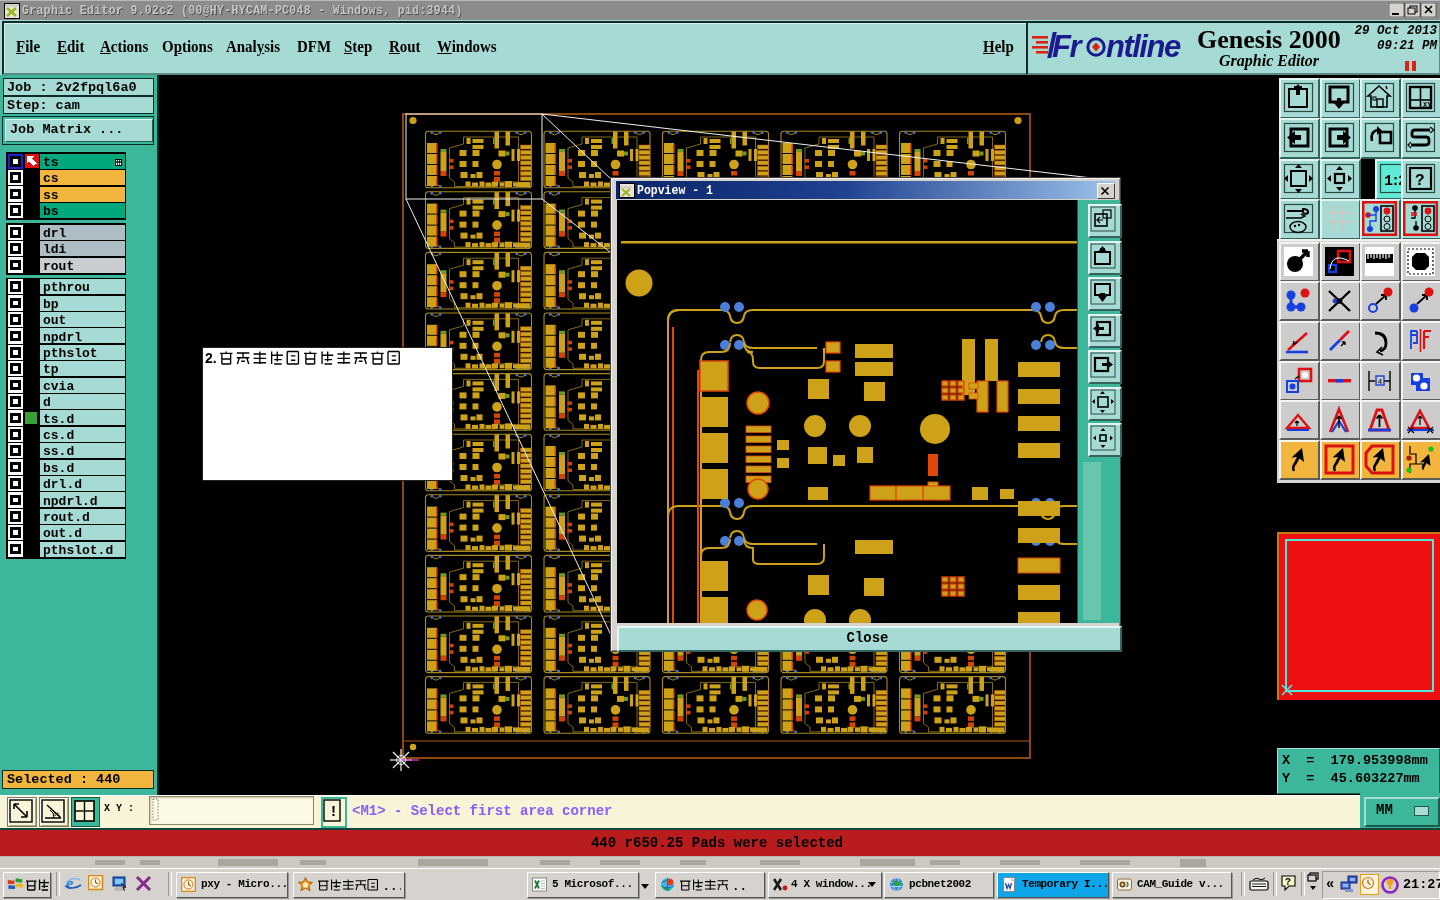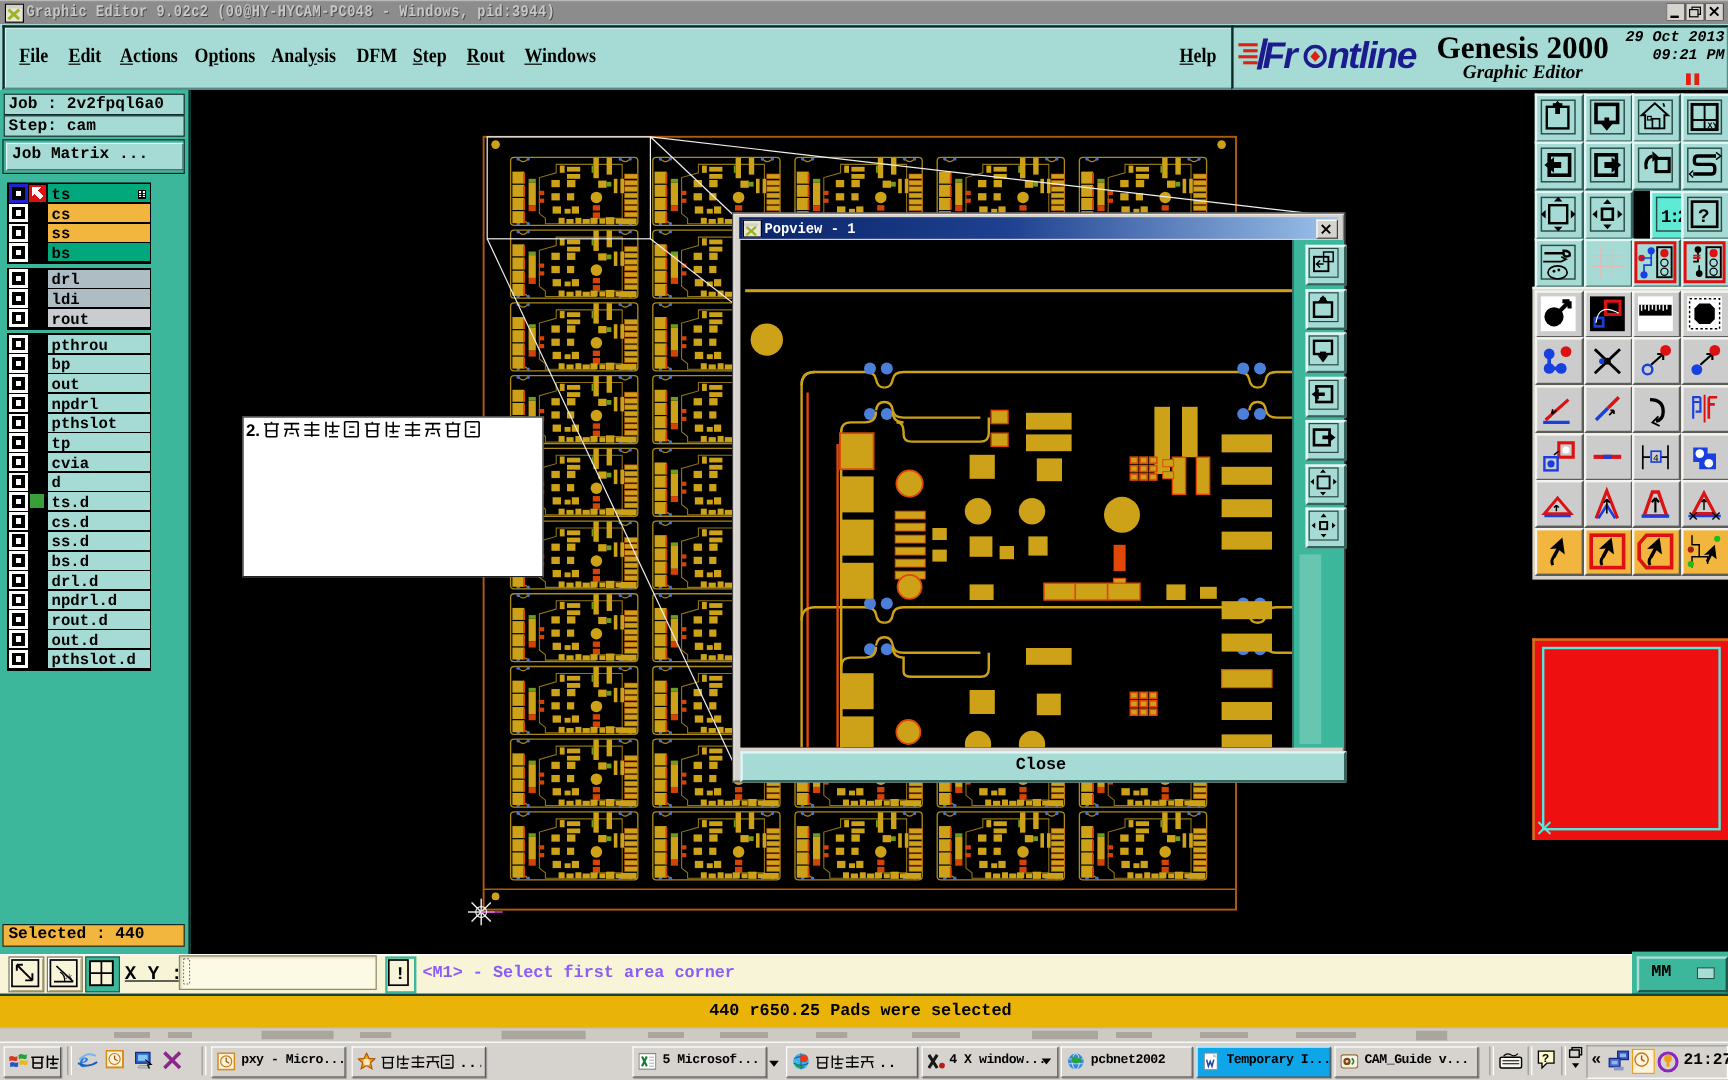--- a/index.html
+++ b/index.html
@@ -687,20 +687,22 @@
           <circle cx="6" cy="28" r="2.6" fill="#18c018"></circle>
           <path d="M26 12 L27.5 24 L23.5 21 L20.5 27 L18.5 25.5 L21.5 20 L17 20.5 Z" fill="#000"></path>
         </svg></div>
 
 <div class="abs" style="left:0;top:457px;width:163px;height:166px;background:#ee1010;border-top:2px solid #c87818;border-left:2px solid #c87818;">
 <svg width="163" height="166">
           <rect x="7" y="6" width="147" height="151" fill="none" stroke="#52e8dc" stroke-width="2"></rect>
           <path d="M3 151 L13 161 M13 151 L3 161" stroke="#52e8dc" stroke-width="1.6"></path>
         </svg></div>
 
+<div class="abs bmono" style="left:0;top:673px;width:161px;height:41px;background:#3db79b;border:1px solid #a8dcd4;border-bottom-color:#1c5a4c;border-right-color:#1c5a4c;font-size:13.5px;line-height:18px;color:#000;padding-top:3px;">
+<span style="padding-left:4px;">X&nbsp;&nbsp;=&nbsp;&nbsp;179.953998mm</span><br><span style="padding-left:4px;">Y&nbsp;&nbsp;=&nbsp;&nbsp;45.603227mm</span></div>
 </div>
 
 <div class="abs" style="left:610px;top:177px;width:509px;height:473px;background:#d6d3ce;border:1px solid #404040;box-shadow:inset 1px 1px 0 #f4f2ee, inset -1px -1px 0 #808080;">
 
 <div class="abs" style="left:5px;top:3px;width:499px;height:18px;background:linear-gradient(to right,#0a2468 0%,#1e4190 45%,#9cc2ea 100%);">
 
 <div class="abs" style="left:3px;top:2px;width:14px;height:13px;background:#e8e4d8;border:1px solid #000;"><svg width="12" height="11">
             <rect x="0" y="0" width="12" height="2.5" fill="#d4d0c8"></rect>
             <path d="M2 3 L10 10 M10 3 L2 10" stroke="#9ab520" stroke-width="2"></path>
           </svg></div>
@@ -926,21 +928,21 @@
         <text x="13" y="18" font-size="6" font-family="Liberation Mono" fill="#000">ok</text>
       </svg></div>
 
 <div class="abs" style="left:71px;top:797px;width:27px;height:28px;background:#3db79b;border:1px solid #1c5a4c;">
 <svg width="25" height="26">
         <rect x="3" y="3" width="19" height="20" fill="#f8f4d8" stroke="#000" stroke-width="1.6"></rect>
         <line x1="12.5" y1="3" x2="12.5" y2="23" stroke="#000" stroke-width="1.4"></line>
         <line x1="3" y1="13" x2="22" y2="13" stroke="#000" stroke-width="1.4"></line>
       </svg></div>
 
-<div class="abs bmono" style="left:104px;top:803px;font-size:16px;color:#000;text-decoration:underline;">X Y :</div>
+<div class="abs bmono" style="left:104px;top:803px;font-size:10px;color:#000;">X Y :</div>
 
 <div class="abs" style="left:149px;top:796px;width:163px;height:27px;background:#fcfae4;border:1px solid #8a8a6a;box-shadow:inset 1px 1px 2px #c8c4a0;">
 <svg width="10" height="25">
         <rect x="3" y="2" width="5" height="21" fill="none" stroke="#666" stroke-width="0.8" stroke-dasharray="1.5 1.5"></rect>
       </svg></div>
 
 <div class="abs" style="left:321px;top:797px;width:22px;height:27px;background:#f8f4d8;border:2px solid #3db79b;">
 <svg width="18" height="23">
         <rect x="1" y="1" width="16" height="21" fill="none" stroke="#000" stroke-width="1.4"></rect>
         <text x="6" y="17" font-family="Liberation Mono" font-weight="bold" font-size="15px" fill="#000">!</text>
@@ -948,21 +950,21 @@
 
 <div class="abs bmono" style="left:352px;top:803px;font-size:14px;color:#8b5cf6;">&lt;M1&gt; - Select first area corner</div>
 
 <div class="abs" style="left:1360px;top:793px;width:80px;height:35px;background:#3db79b;"></div>
 
 <div class="abs" style="left:1364px;top:797px;width:72px;height:26px;background:#3db79b;border-top:2px solid #a8dcd4;border-left:2px solid #a8dcd4;border-right:2px solid #1c5a4c;border-bottom:2px solid #1c5a4c;">
 <span class="abs bmono" style="left:10px;top:3px;font-size:14px;">MM</span>
 <div class="abs" style="left:48px;top:7px;width:13px;height:8px;background:#a8dcd4;border:1px solid #1c5a4c;"></div>
 </div>
 
-<div class="abs" style="left:0;top:828px;width:1440px;height:28px;background:#eab308;border-top:2px solid #16433c;border-bottom:2px solid #16433c;">
+<div class="abs" style="left:0;top:828px;width:1440px;height:28px;background:#b91c1c;border-top:2px solid #16433c;border-bottom:2px solid #16433c;">
 <div class="abs bmono" style="left:0;top:5px;width:1434px;text-align:center;font-size:14px;color:#000;">440 r650.25 Pads were selected</div>
 </div>
 
 <div class="abs" style="left:0;top:856px;width:1440px;height:12px;background:#cdc9c3;border-top:1px solid #b8b4ae;">
 <svg width="1440" height="12" style="position:absolute;left:0;top:0;">
 <g fill="#aaa69e">
 <rect x="95" y="3" width="30" height="5"></rect>
           <rect x="140" y="3" width="20" height="5"></rect>
           <rect x="218" y="2" width="60 " height="7"></rect>
           <rect x="300" y="3" width="26" height="5"></rect>

